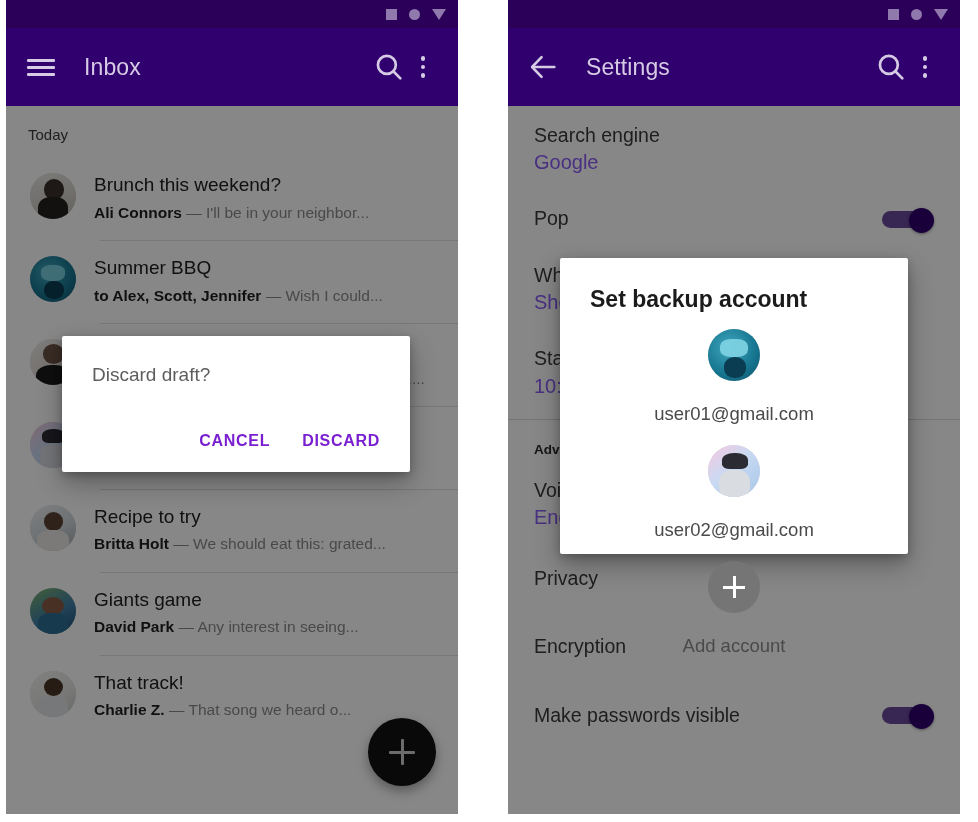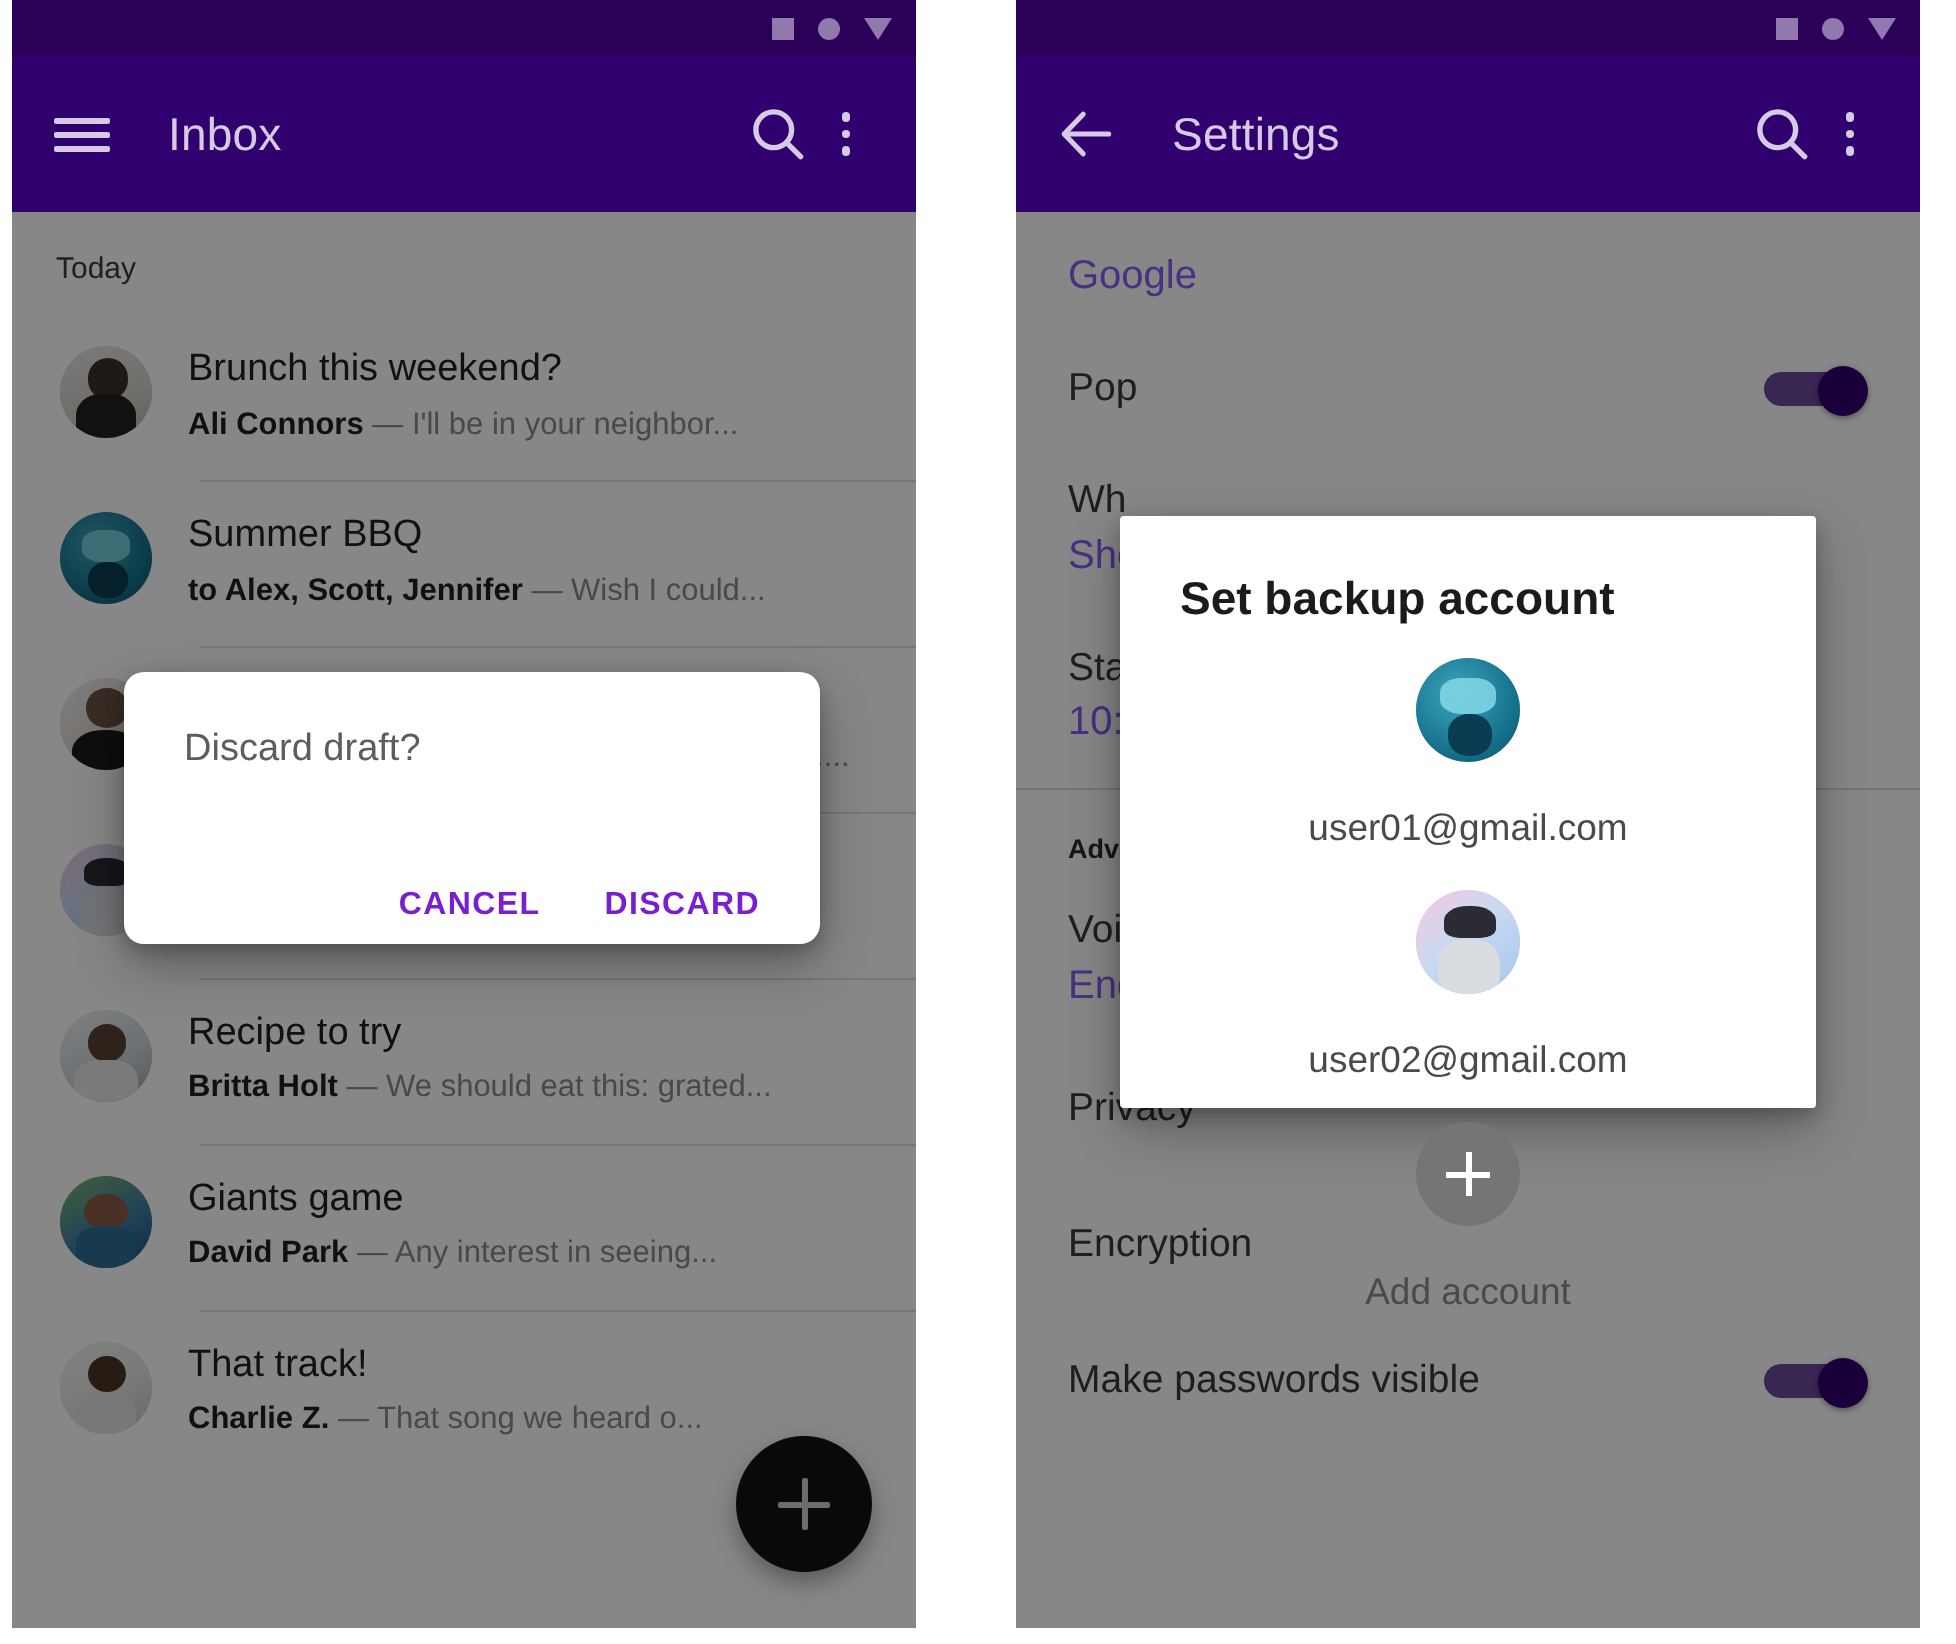--- a/index.html
+++ b/index.html
@@ -129,26 +129,26 @@
     border-radius: 50%; background: #31006F;
     box-shadow: 0 1px 3px rgba(0,0,0,.4);
   }
 
   
   .dialog {
     position: absolute; z-index: 60; background: #ffffff;
     box-shadow: 0 11px 26px rgba(0,0,0,.30), 0 3px 9px rgba(0,0,0,.22);
     border-radius: 2px;
   }
-  #discard-dialog { left: 56px; top: 336px; width: 348px; height: 136px; border-radius: 10px; }
+  #discard-dialog { left: 56px; top: 336px; width: 348px; height: 136px; }
   .dlg-msg {
     font-size: 19px; color: #5d5d5d; padding: 28px 30px 0 30px;
   }
   .dlg-actions {
-    position: absolute; right: 16px; bottom: 0;
+    position: absolute; right: 16px; bottom: 12px;
     display: flex; gap: 4px; justify-content: center;
   }
   .dlg-btn {
     font-size: 16px; font-weight: 700; letter-spacing: .7px;
     padding: 10px 14px; background: none; border: 0; cursor: pointer;
     font-family: inherit;
   }
 
   #backup-dialog { left: 52px; top: 258px; width: 348px; height: 296px; }
   .dlg-title {
@@ -368,20 +368,21 @@
           <i></i>
           <i></i>
       </div>
     </div>
 
     <div class="content">
 
 
       <div class="set-row">
         <div class="set-texts">
+          <div class="set-title">Search engine</div>
           <div class="set-sub">Google</div>
         </div>
       </div>
 
       <div class="set-row">
         <div class="set-texts">
           <div class="set-title">Pop</div>
         </div>
         <div class="toggle">
           <div class="track"></div>

